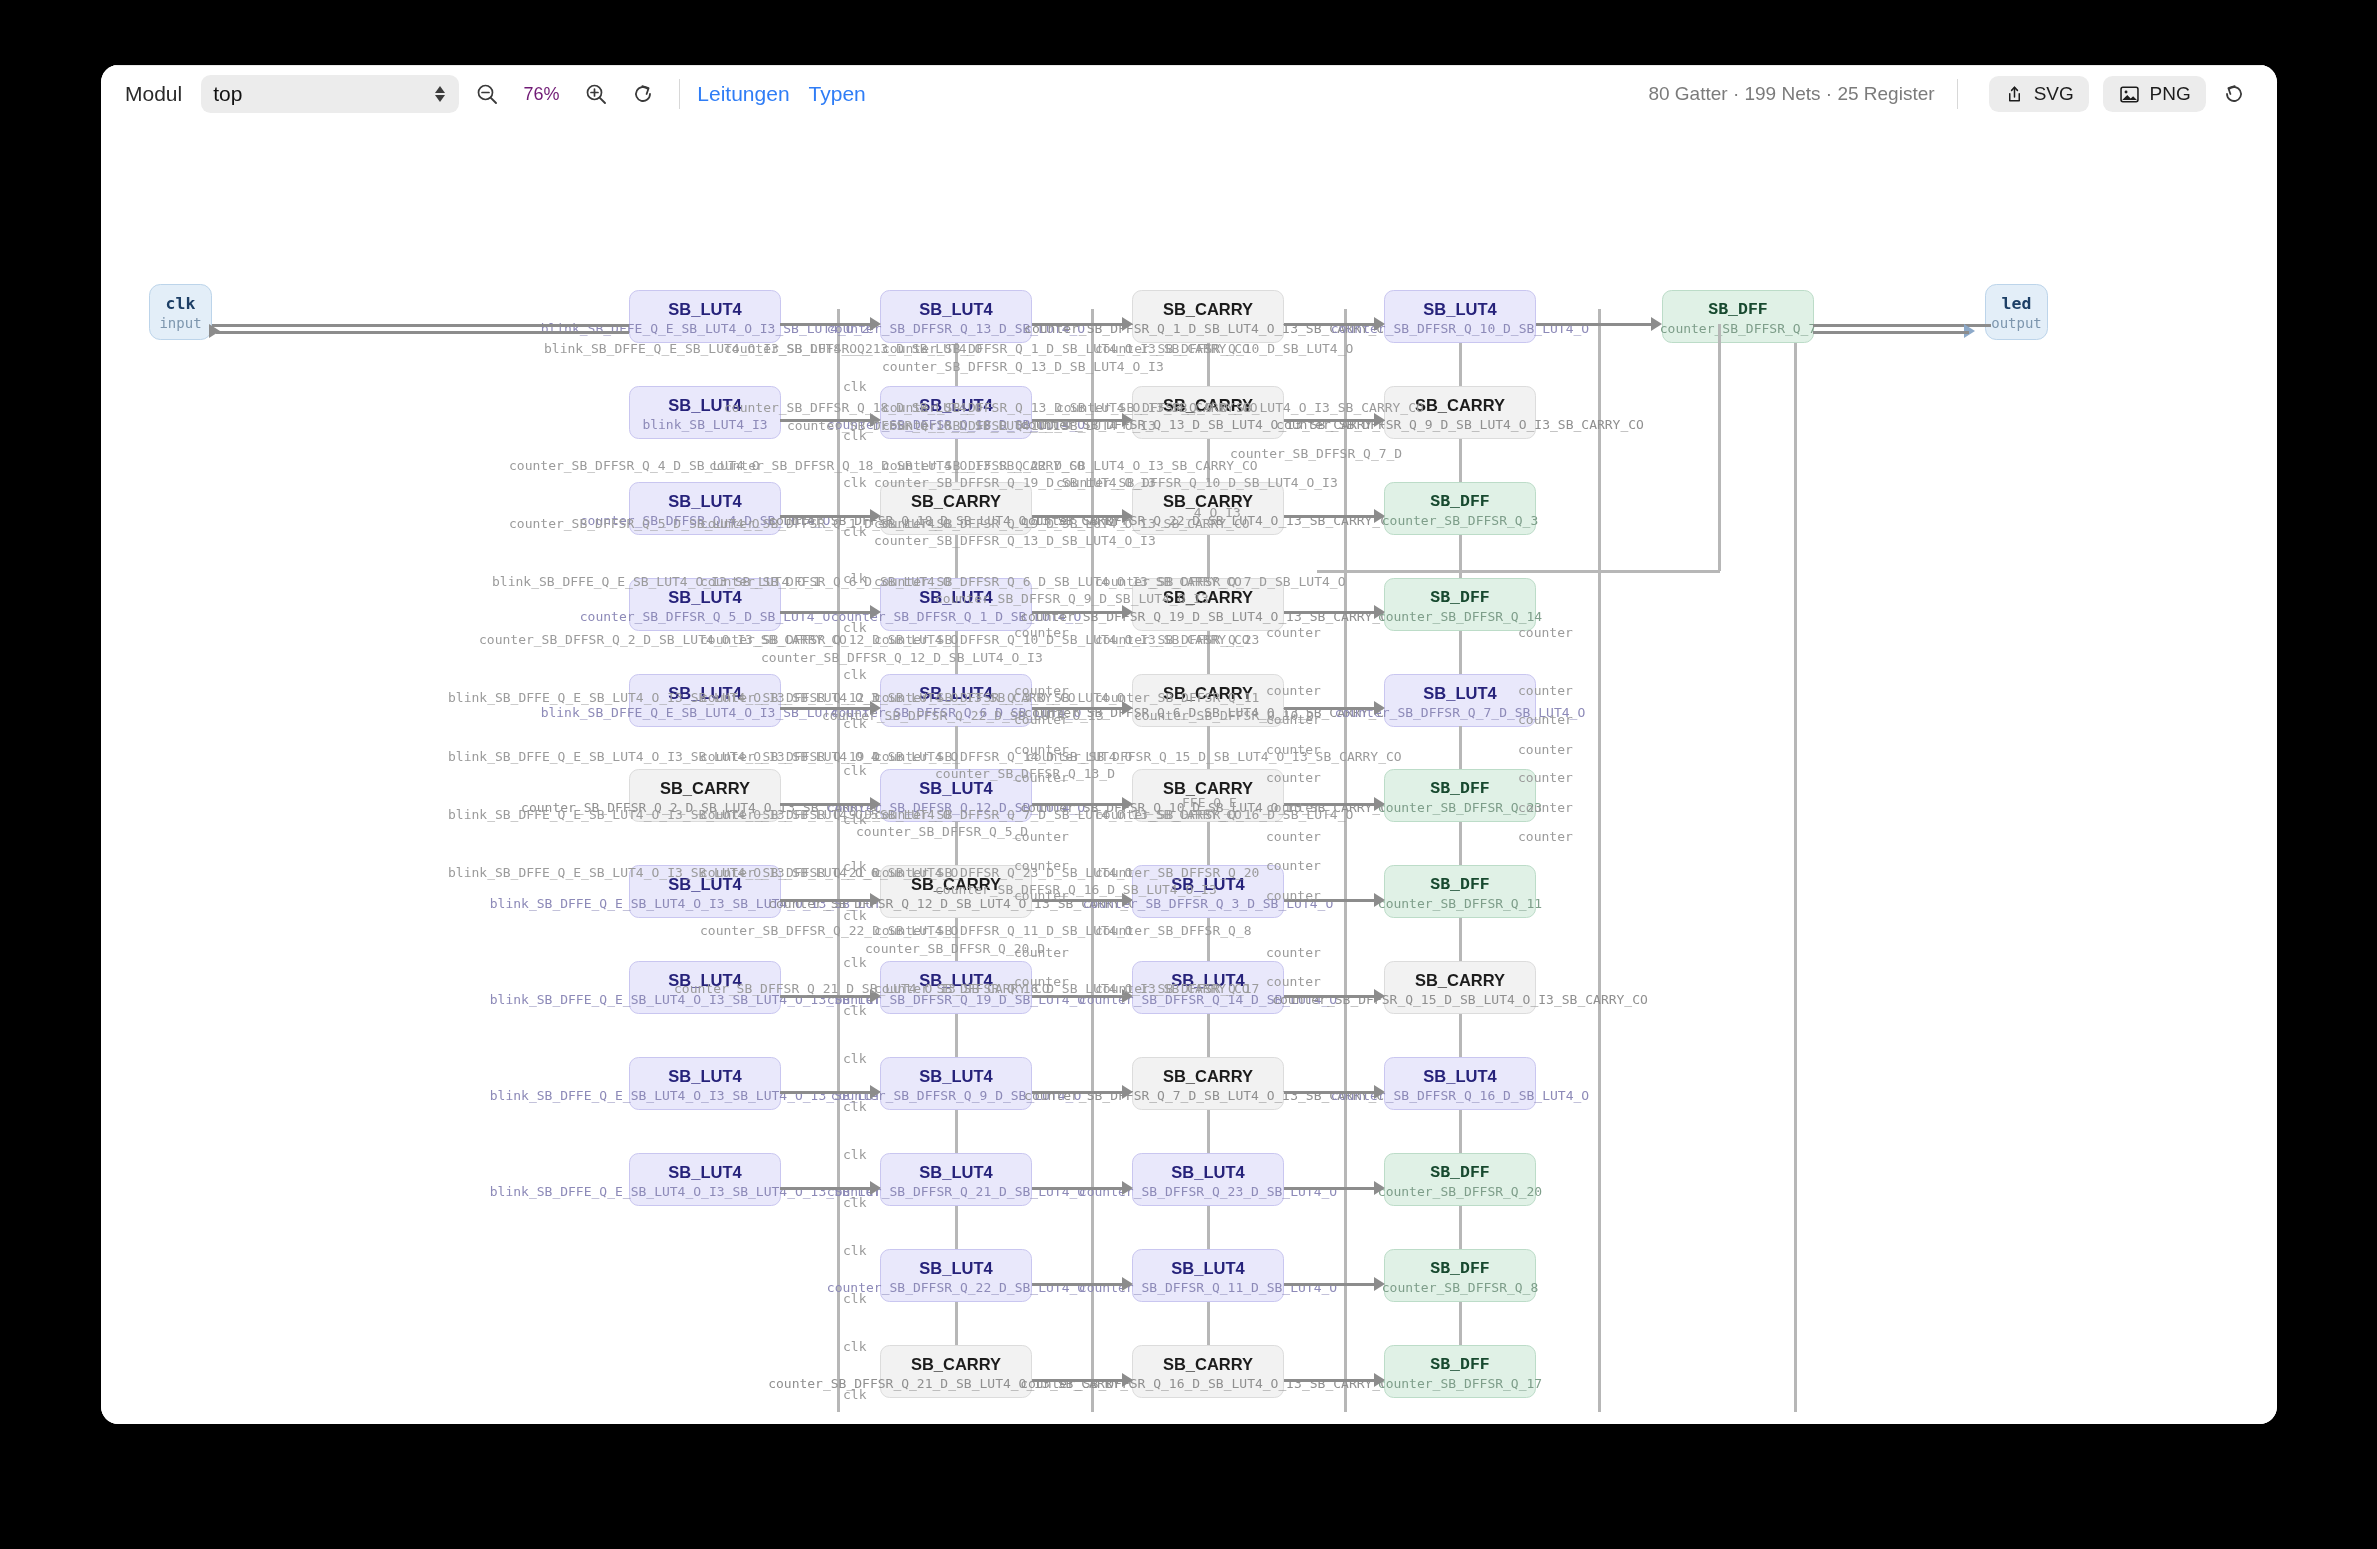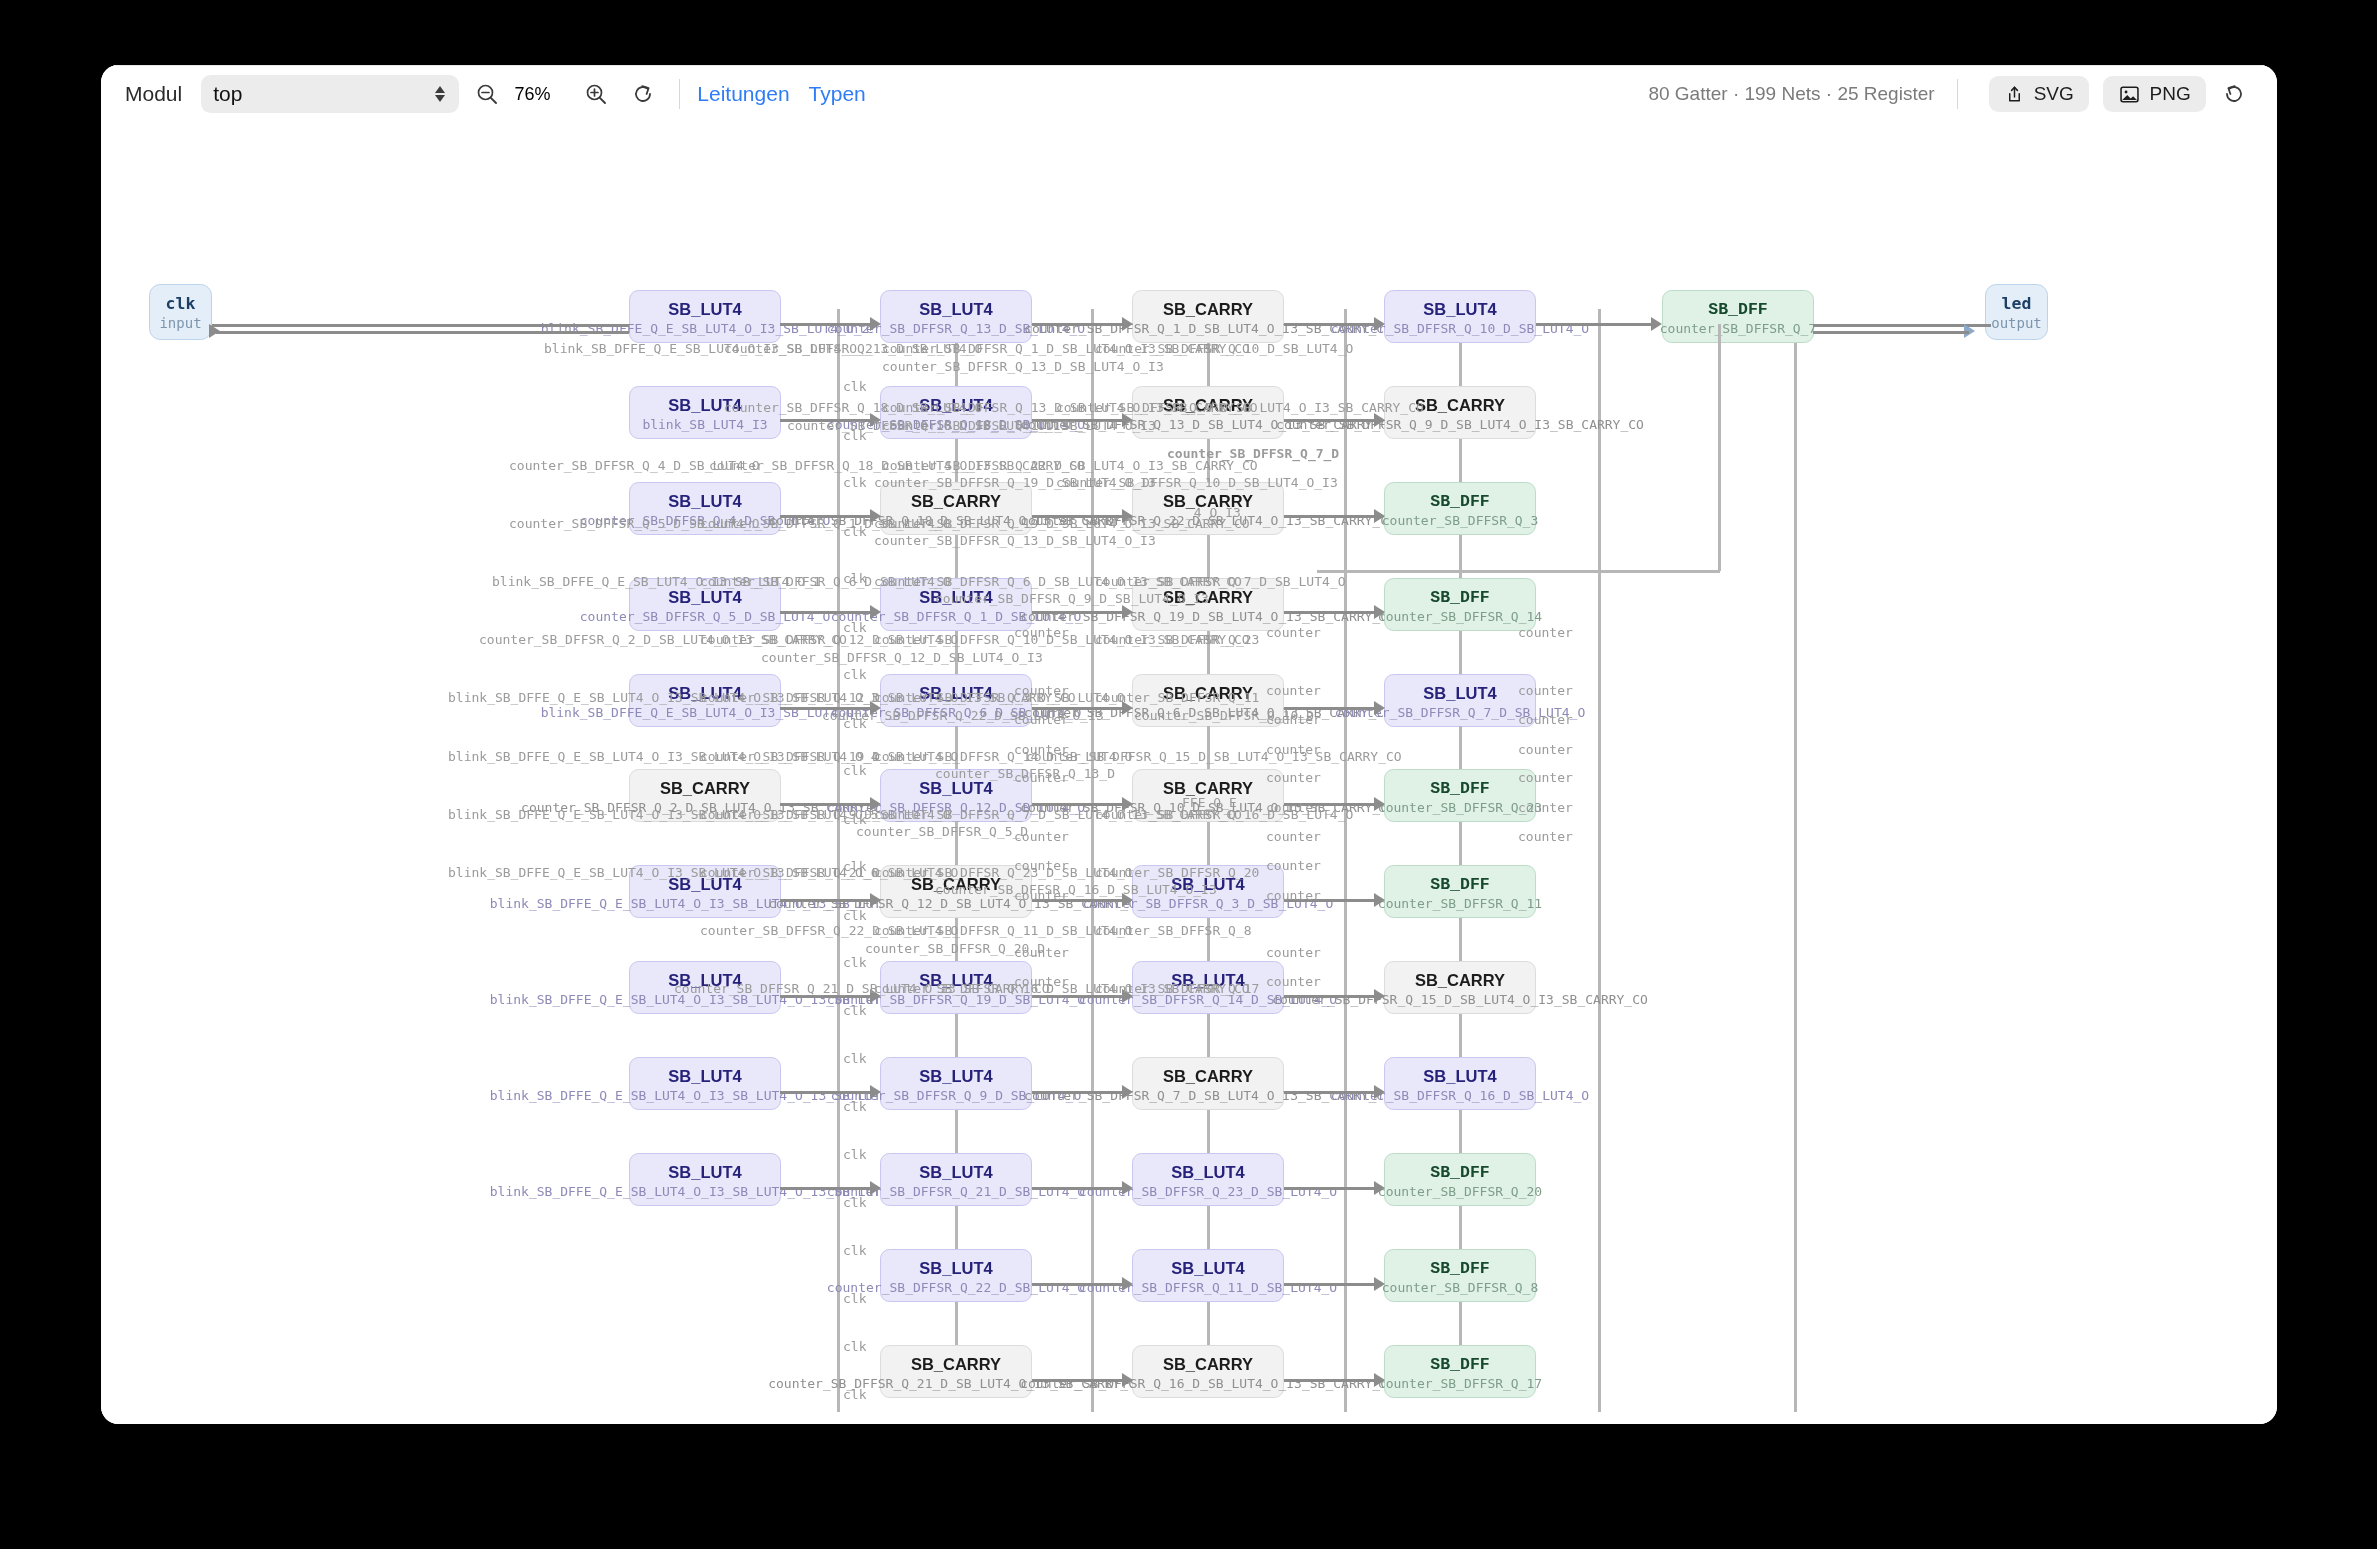--- a/index.html
+++ b/index.html
@@ -30,21 +30,21 @@
     width:234px;height:38px;background:#ececec;border-radius:9.6px;display:flex;align-items:center;
     padding:0 12px;position:relative;
   }
   .select .val{font-size:21px;color:#111;}
   .chev{position:absolute;right:14px;display:flex;flex-direction:column;gap:2.6px;align-items:center;}
   .chev i{display:block;width:0;height:0;border-left:5.2px solid transparent;border-right:5.2px solid transparent;}
   .chev i.up{border-bottom:7px solid #3c3c3c;}
   .chev i.dn{border-top:7px solid #3c3c3c;}
 
   .iconbtn{width:38px;height:38px;display:flex;align-items:center;justify-content:center;margin-left:8.7px;}
-  .zoomval{font-size:18px;color:#000000;margin:0 8.7px;min-width:45px;text-align:left;}
+  .zoomval{font-size:18px;color:#701a75;margin:0 8.7px;min-width:45px;text-align:right;}
   .divider{width:0.9px;height:29.5px;background:#d8d8d8;margin:0 17.4px;}
   .link{font-size:21px;color:#2f7df6;margin-right:19px;cursor:pointer;}
 
   .tb-right{margin-left:auto;display:flex;align-items:center;}
   .stats{font-size:19px;color:#7b7b7b;margin-right:5.2px;white-space:nowrap;}
   .pill{height:36px;background:#ececec;border-radius:9.6px;display:flex;align-items:center;
         padding:0 15.6px;margin-left:14px;gap:9.6px;}
   .pill span{font-size:19px;color:#1d1d1d;}
 
   
@@ -539,21 +539,21 @@
         <div class="elab" style="left: 994px; top: 162px;">counter_SB_DFFSR_Q_10_D_SB_LUT4_O</div>
         <div class="elab" style="left: 781px; top: 180px;">counter_SB_DFFSR_Q_13_D_SB_LUT4_O_I3</div>
         <div class="elab" style="left: 623px; top: 221px;">counter_SB_DFFSR_Q_18_D_SB_LUT4_O</div>
         <div class="elab" style="left: 781px; top: 221px;">counter_SB_DFFSR_Q_13_D_SB_LUT4_O_I3_SB_CARRY_CO</div>
         <div class="elab" style="left: 955px; top: 221px;">counter_SB_DFFSR_Q_9_D_SB_LUT4_O_I3_SB_CARRY_CO</div>
         <div class="elab" style="left: 686px; top: 239px;">counter_SB_DFFSR_Q_10_D_SB_LUT4_O_I3</div>
         <div class="elab" style="left: 781px; top: 239px;">counter_SB_DFFSR_Q_1_D_SB_LUT4_O_I3</div>
         <div class="elab" style="left: 408px; top: 279px;">counter_SB_DFFSR_Q_4_D_SB_LUT4_O</div>
         <div class="elab" style="left: 608px; top: 279px;">counter_SB_DFFSR_Q_18_D_SB_LUT4_O_I3_SB_CARRY_CO</div>
         <div class="elab" style="left: 781px; top: 279px;">counter_SB_DFFSR_Q_22_D_SB_LUT4_O_I3_SB_CARRY_CO</div>
-        <div class="elab" style="left: 1066px; top: 267px; font-weight: bold;">counter_SB_DFFSR_Q_7_D</div>
+        <div class="elab" style="left: 1129px; top: 267px;">counter_SB_DFFSR_Q_7_D</div>
         <div class="elab" style="left: 773px; top: 296px;">counter_SB_DFFSR_Q_19_D_SB_LUT4_O_I3</div>
         <div class="elab" style="left: 955px; top: 296px;">counter_SB_DFFSR_Q_10_D_SB_LUT4_O_I3</div>
         <div class="elab" style="left: 408px; top: 337px;">counter_SB_DFFSR_Q_5_D_SB_LUT4_O</div>
         <div class="elab" style="left: 599px; top: 337px;">counter_SB_DFFSR_Q_1_D_SB_LUT4_O</div>
         <div class="elab" style="left: 773px; top: 337px;">counter_SB_DFFSR_Q_19_D_SB_LUT4_O_I3_SB_CARRY_CO</div>
         <div class="elab" style="left: 1085px; top: 326px;">_4_O_I3</div>
         <div class="elab" style="left: 773px; top: 354px;">counter_SB_DFFSR_Q_13_D_SB_LUT4_O_I3</div>
         <div class="elab" style="left: 391px; top: 395px;">blink_SB_DFFE_Q_E_SB_LUT4_O_I3_SB_LUT4_O_1</div>
         <div class="elab" style="left: 599px; top: 395px;">counter_SB_DFFSR_Q_6_D_SB_LUT4_O</div>
         <div class="elab" style="left: 773px; top: 395px;">counter_SB_DFFSR_Q_6_D_SB_LUT4_O_I3_SB_CARRY_CO</div>

